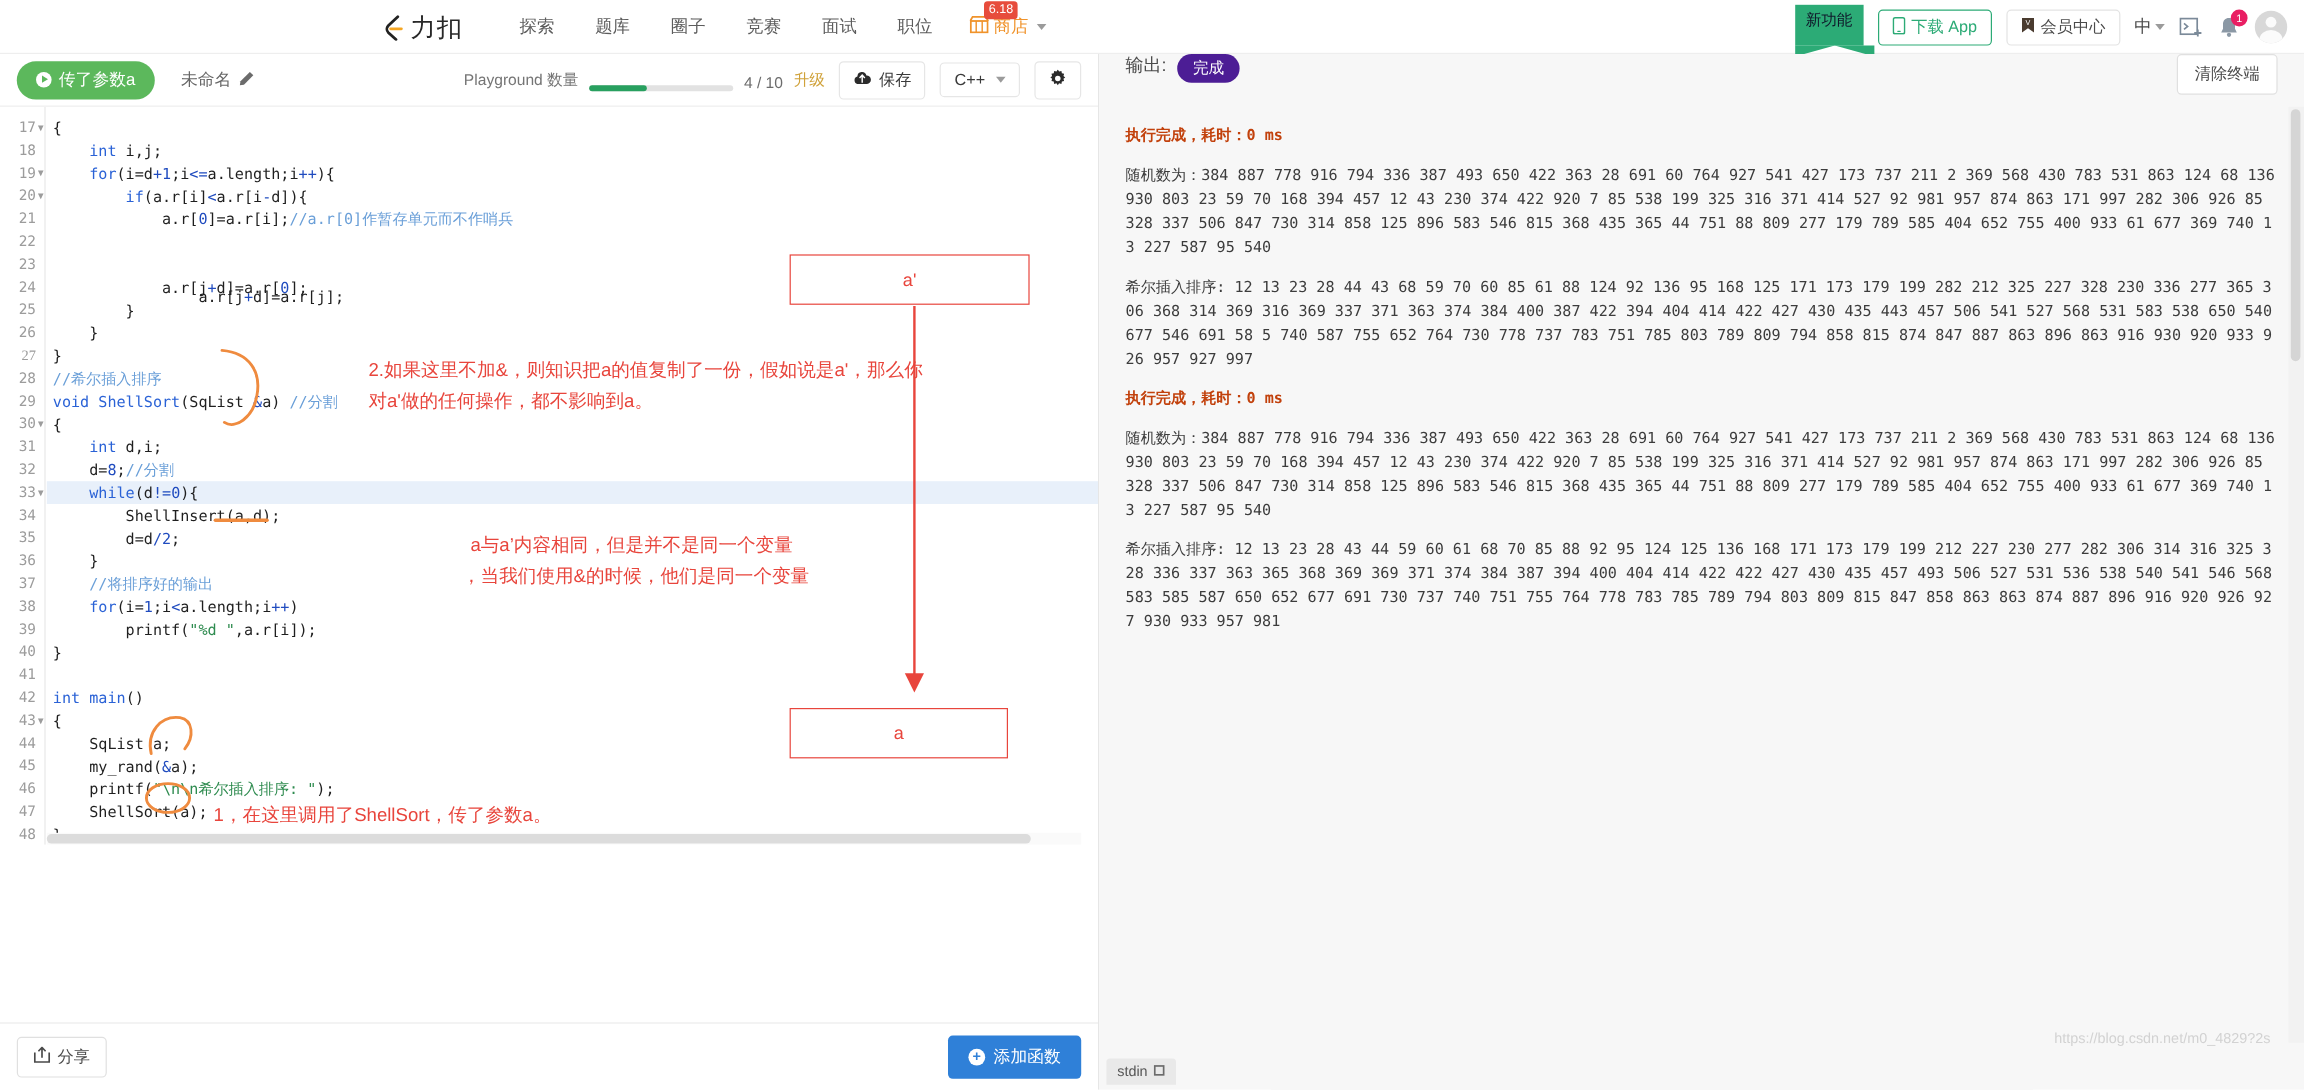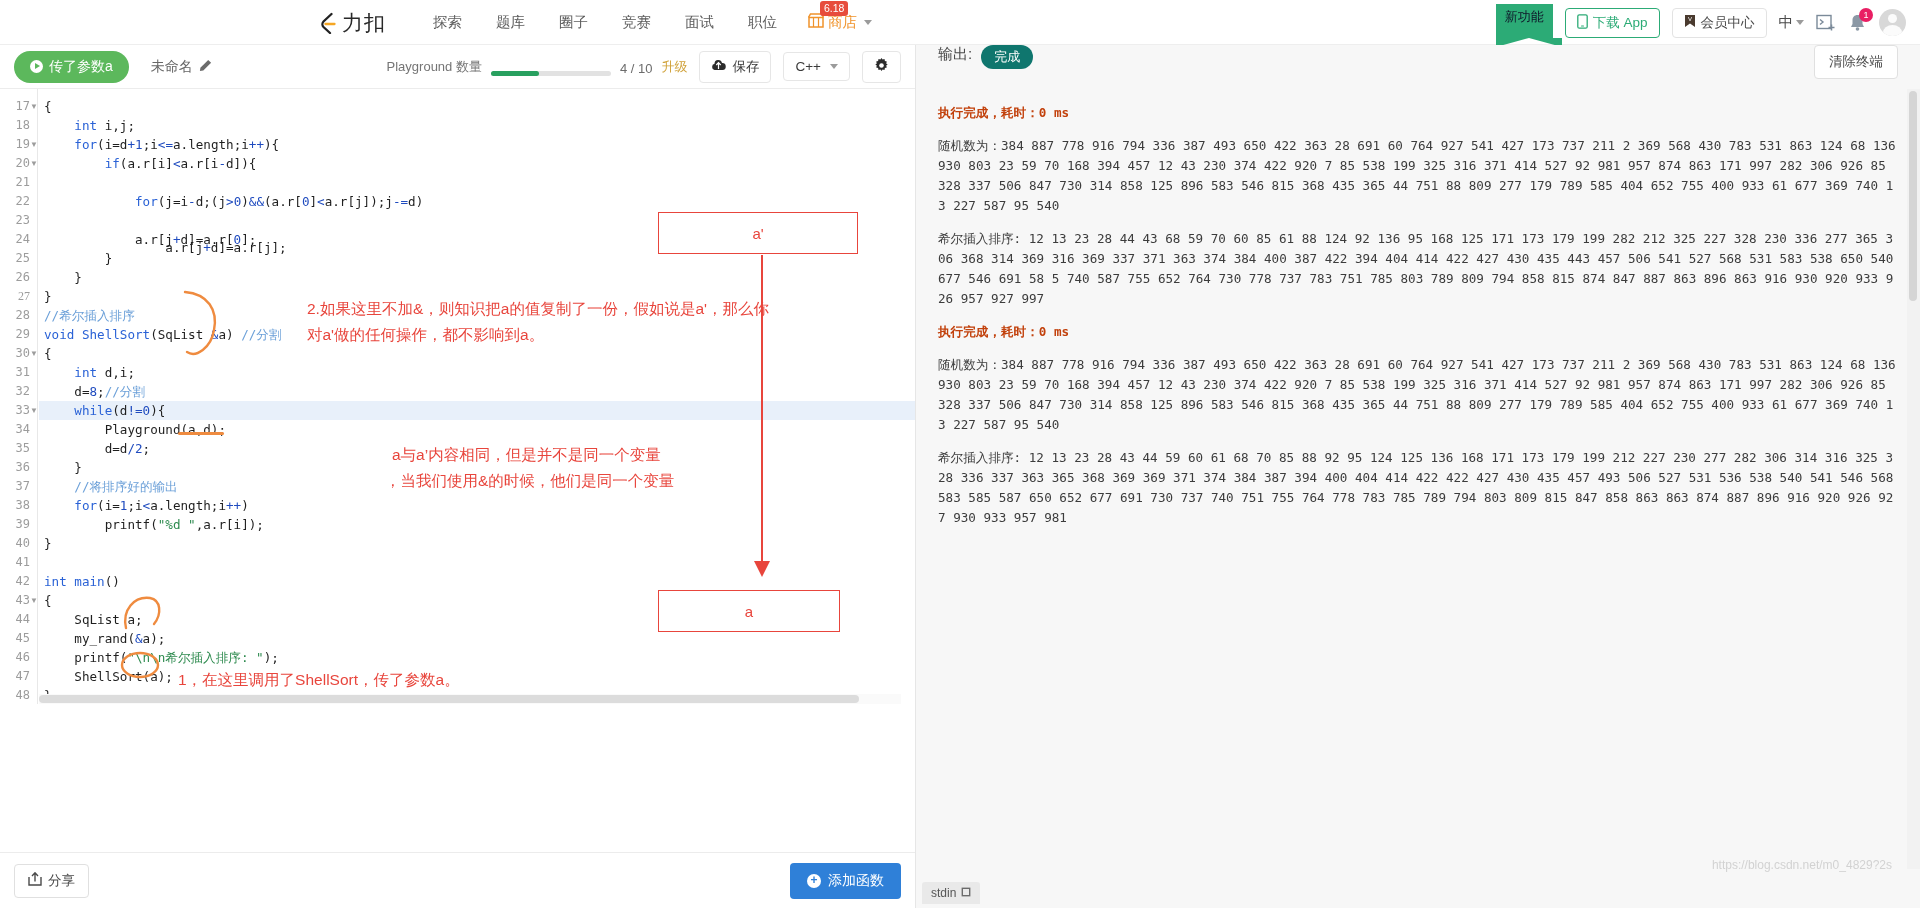--- a/index.html
+++ b/index.html
@@ -239,21 +239,21 @@
     position: absolute; top: 45px; left: 916px; width: 1004px; height: 863px;
     background: #f7f7f7;
   }
   .out-head {
     position: absolute; top: 0; left: 0; width: 1004px; height: 44px;
     display: flex; align-items: flex-start; padding: 0 22px;
     background: #f7f7f7;
   }
   .out-label { font-size: 15px; color: #4a4a4a; }
   .out-status {
-    background: #0f766e; color: #fff; border-radius: 13px;
+    background: #4c1d95; color: #fff; border-radius: 13px;
     font-size: 13px; padding: 3px 13px; margin-left: 9px;
   }
   .clear-btn {
     margin-left: auto; border: 1px solid #e0e0e0; background: #fff;
     border-radius: 4px; font-size: 13.5px; color: #4a4a4a;
     padding: 7px 14px; cursor: pointer;
   }
   .out-body {
     position: absolute; top: 44px; left: 0; width: 1004px; height: 770px;
     padding: 14px 22px 0 22px; overflow: hidden;
@@ -450,34 +450,34 @@
       <div class="ln" style="top: 540px;">45</div>
       <div class="ln" style="top: 559px;">46</div>
       <div class="ln" style="top: 578px;">47</div>
       <div class="ln" style="top: 597px;">48</div>
     </div>
   <div class="code-area" id="code-area">
       <div class="cl" style="top: 8px;">{</div>
       <div class="cl" style="top: 27px;">    <span class="kw">int</span> i,j;</div>
       <div class="cl" style="top: 46px;">    <span class="kw">for</span>(i=d<span class="op">+</span><span class="num">1</span>;i<span class="op">&lt;=</span>a.length;i<span class="op">++</span>){</div>
       <div class="cl" style="top: 65px;">        <span class="kw">if</span>(a.r[i]<span class="op">&lt;</span>a.r[i<span class="op">-</span>d]){</div>
-      <div class="cl" style="top: 103px;">            <span class="kw">for</span>(j=i<span class="op">-</span>d;(j<span class="op">&gt;</span><span class="num">0</span>)<span class="op">&amp;&amp;</span>(a.r[<span class="num">0</span>]<span class="op">&lt;</span>a.r[j]);j<span class="op">-=</span>d)</div>
+      <div class="cl" style="top: 84px;">            a.r[<span class="num">0</span>]=a.r[i];<span class="cmt">//a.r[0]作暂存单元而不作哨兵</span></div>
       <div class="cl" style="top: 122px; margin-top: 27px;">                a.r[j<span class="op">+</span>d]=a.r[j];</div>
       <div class="cl" style="top: 141px;">            a.r[j<span class="op">+</span>d]=a.r[<span class="num">0</span>];</div>
       <div class="cl" style="top: 160px;">        }</div>
       <div class="cl" style="top: 179px;">    }</div>
       <div class="cl" style="top: 198px;">}</div>
       <div class="cl" style="top: 217px;"><span class="cmt">//希尔插入排序</span></div>
       <div class="cl" style="top: 236px;"><span class="kw">void</span> <span class="fn">ShellSort</span>(SqList <span class="op">&amp;</span>a) <span class="cmt">//分割</span></div>
       <div class="cl" style="top: 255px;">{</div>
       <div class="cl" style="top: 274px;">    <span class="kw">int</span> d,i;</div>
       <div class="cl" style="top: 293px;">    d=<span class="num">8</span>;<span class="cmt">//分割</span></div>
       <div class="hl-row" style="top: 312px;"></div>
       <div class="cl" style="top: 312px;">    <span class="kw">while</span>(d<span class="op">!=</span><span class="num">0</span>){</div>
-      <div class="cl" style="top: 331px;">        Playground(a,d);</div>
+      <div class="cl" style="top: 331px;">        ShellInsert(a,d);</div>
       <div class="cl" style="top: 350px;">        d=d<span class="op">/</span><span class="num">2</span>;</div>
       <div class="cl" style="top: 369px;">    }</div>
       <div class="cl" style="top: 388px;">    <span class="cmt">//将排序好的输出</span></div>
       <div class="cl" style="top: 407px;">    <span class="kw">for</span>(i=<span class="num">1</span>;i<span class="op">&lt;</span>a.length;i<span class="op">++</span>)</div>
       <div class="cl" style="top: 426px;">        printf(<span class="str">"%d "</span>,a.r[i]);</div>
       <div class="cl" style="top: 445px;">}</div>
       <div class="cl" style="top: 464px;"></div>
       <div class="cl" style="top: 483px;"><span class="kw">int</span> <span class="fn">main</span>()</div>
       <div class="cl" style="top: 502px;">{</div>
       <div class="cl" style="top: 521px;">    SqList a;</div>

